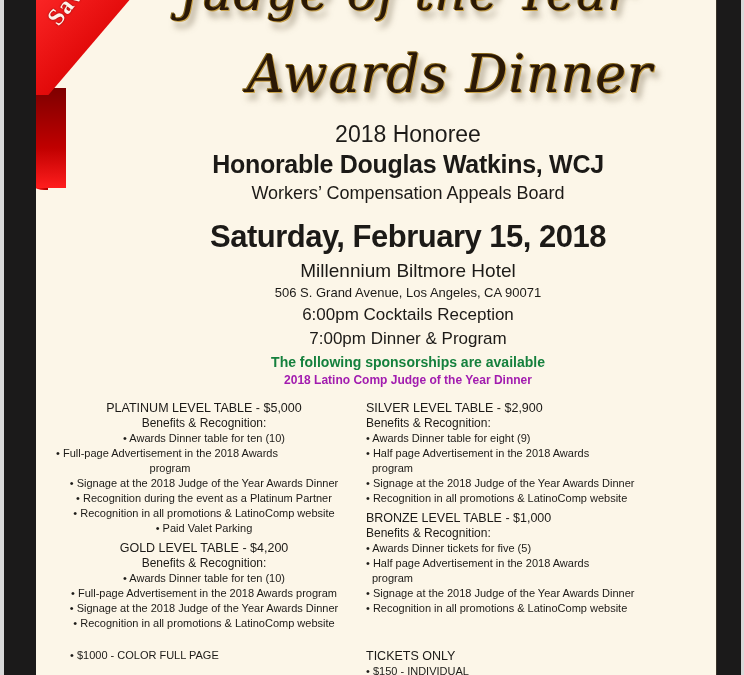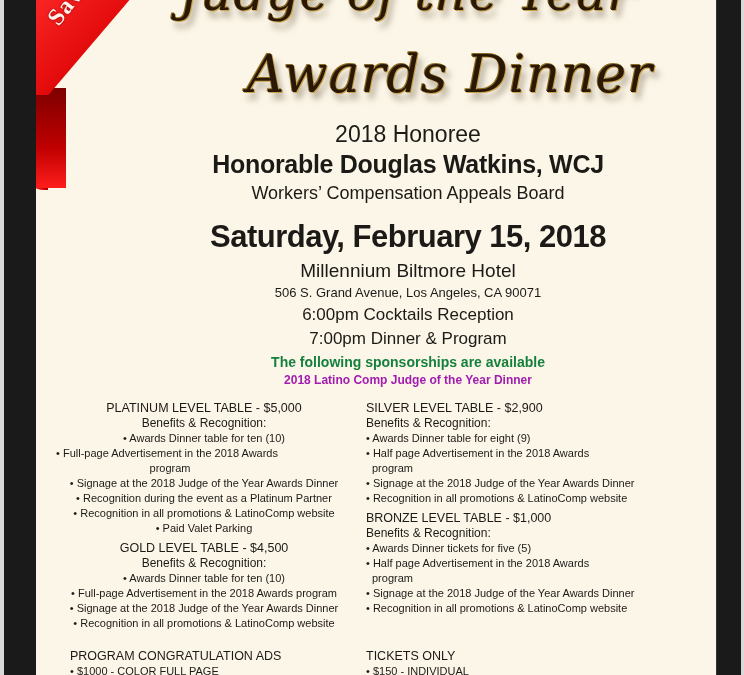--- a/index.html
+++ b/index.html
@@ -119,21 +119,21 @@
       <ul>
         <li>Awards Dinner table for ten (10)</li>
         <li style="width:220px">Full-page Advertisement in the 2018 Awards program</li>
         <li>Signage at the 2018 Judge of the Year Awards Dinner</li>
         <li>Recognition during the event as a Platinum Partner</li>
         <li>Recognition in all promotions &amp; LatinoComp website</li>
         <li>Paid Valet Parking</li>
       </ul>
     </div>
     <div class="tier">
-      <div class="tier-heading">GOLD LEVEL TABLE - $4,500</div>
+      <div class="tier-heading">GOLD LEVEL TABLE - $4,200</div>
       <div class="tier-sub">Benefits &amp; Recognition:</div>
       <ul>
         <li>Awards Dinner table for ten (10)</li>
         <li>Full-page Advertisement in the 2018 Awards program</li>
         <li>Signage at the 2018 Judge of the Year Awards Dinner</li>
         <li>Recognition in all promotions &amp; LatinoComp website</li>
       </ul>
     </div>
   </div>
 
@@ -154,21 +154,20 @@
       <ul>
         <li>Awards Dinner tickets for five (5)</li>
         <li style="width:225px">Half page Advertisement in the 2018 Awards program</li>
         <li>Signage at the 2018 Judge of the Year Awards Dinner</li>
         <li>Recognition in all promotions &amp; LatinoComp website</li>
       </ul>
     </div>
   </div>
 
   <div class="extras extras-left">
-    <div class="tier-heading">PROGRAM CONGRATULATION ADS</div>
     <ul>
       <li>$1000 - COLOR FULL PAGE</li>
     </ul>
   </div>
 
   <div class="extras extras-right">
     <div class="tier-heading">TICKETS ONLY</div>
     <ul>
       <li>$150 - INDIVIDUAL</li>
     </ul>

